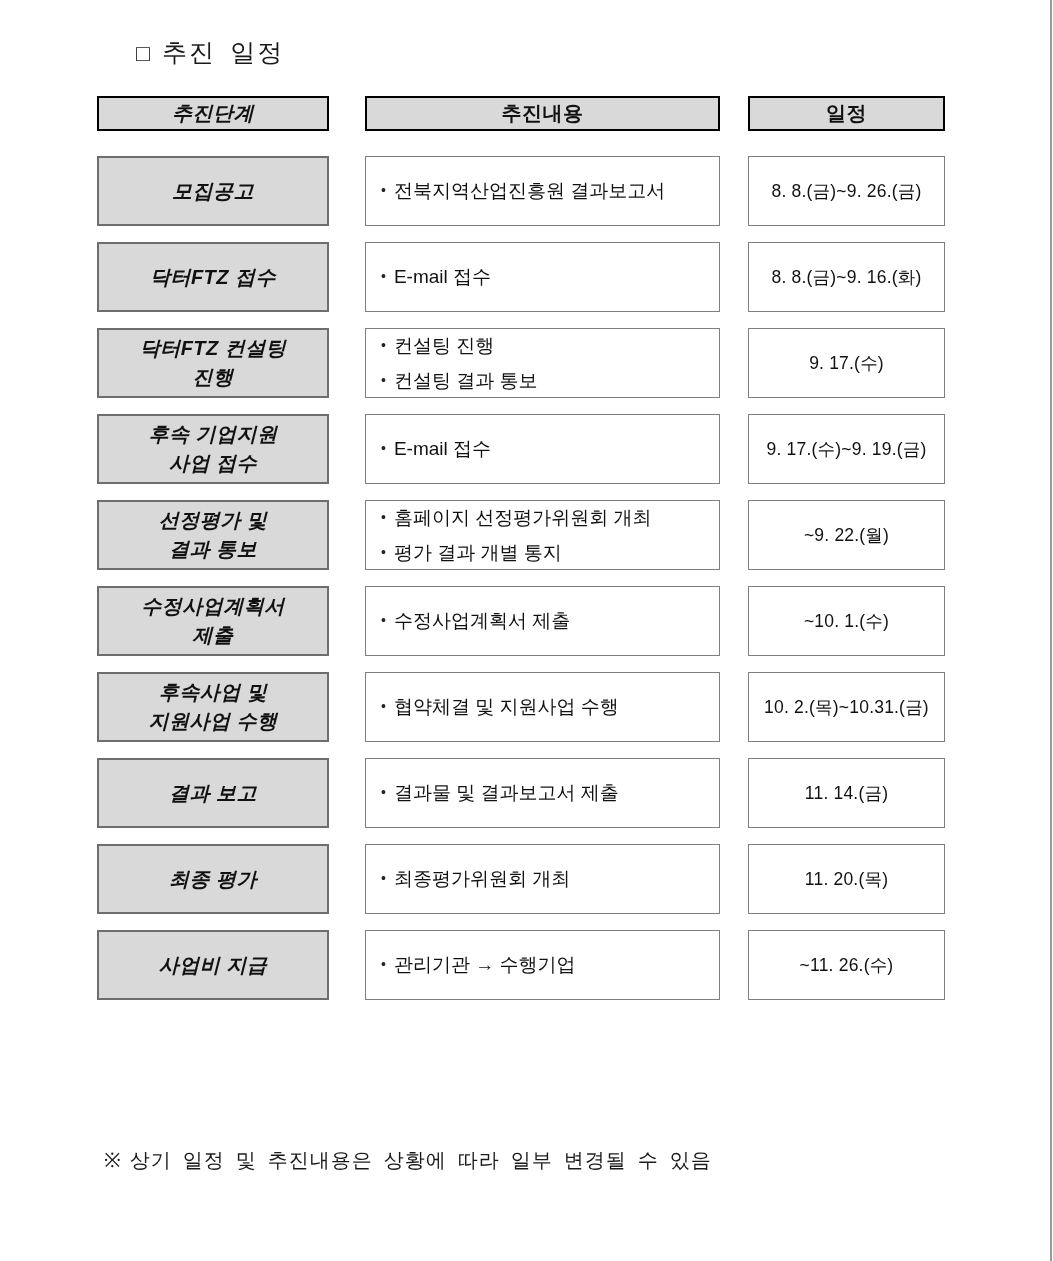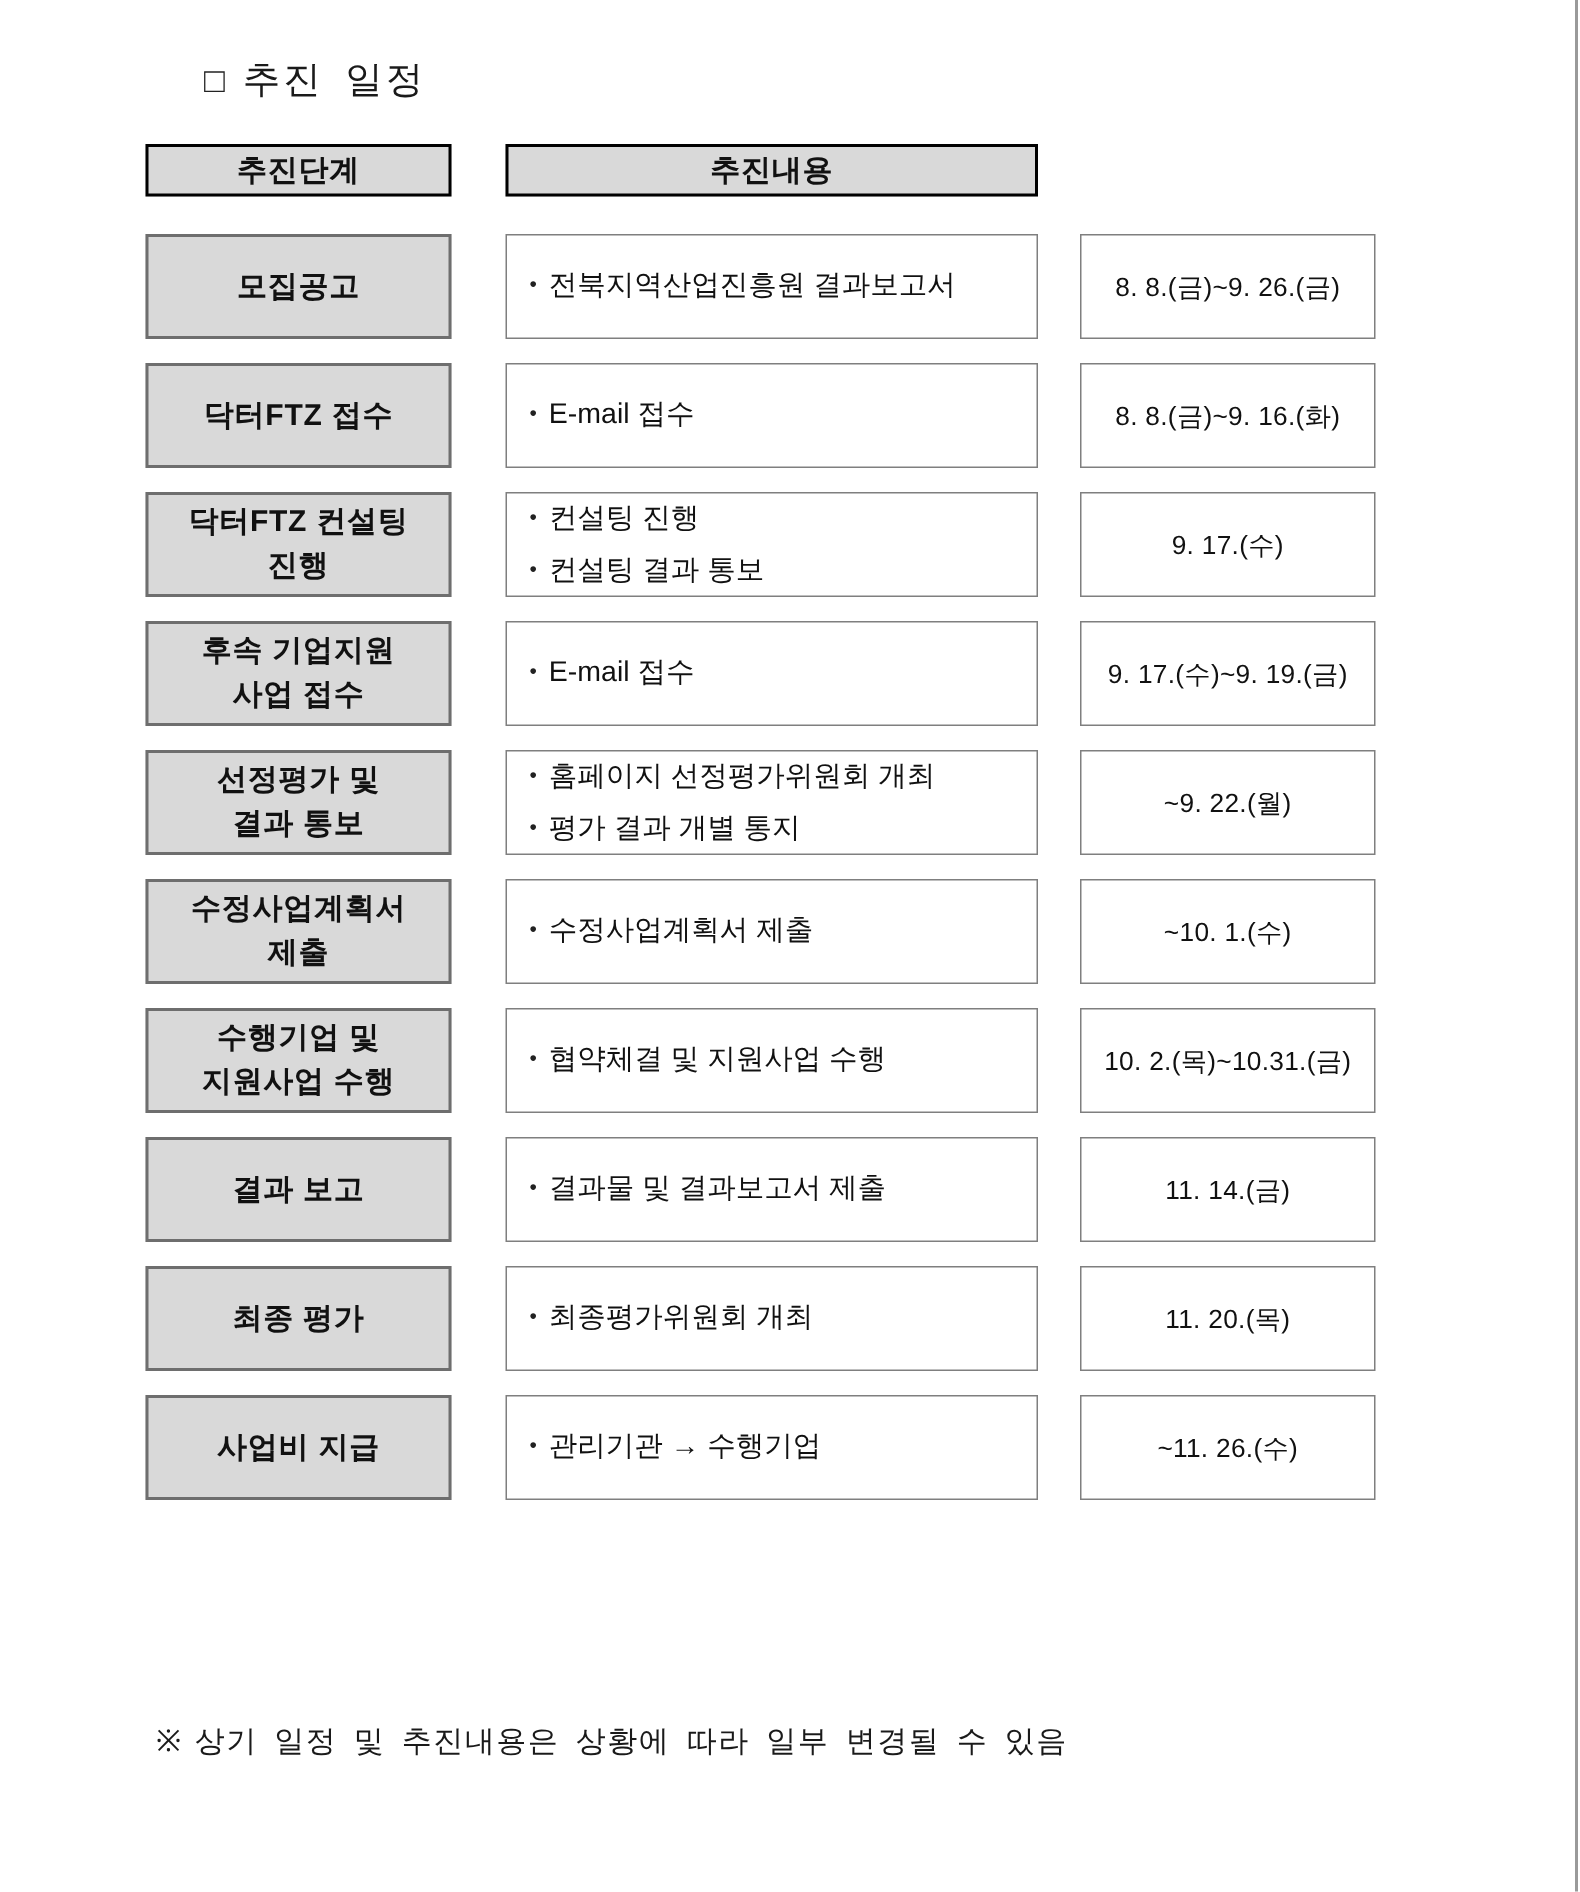--- a/index.html
+++ b/index.html
@@ -40,21 +40,21 @@
   .doc-title .square { font-size: 23px; margin-right: 10px; color:#222; }
 
   .schedule-table {
     position: absolute;
     left: 97px;
     top: 96px;
     width: 820px;
   }
   .trow { display: flex; }
   .cell { flex: none; }
-  .col-stage   { width: 204px; }
+  .col-stage   { width: 232px; font-style: italic; }
   .col-content { width: 355px; margin-left: 36px; }
   .col-sched   { width: 197px; margin-left: 28px; }
 
   .header-row .cell {
     height: 35px;
     background: var(--box-fill);
     border: 2.5px solid var(--header-border);
     display: flex;
     align-items: center;
     justify-content: center;
@@ -134,20 +134,23 @@
 
 <div class="schedule-table">
 
   <div class="trow header-row">
     <div class="cell col-stage">
         <span>추진단계</span>
       </div>
     <div class="cell col-content">
         <span>추진내용</span>
       </div>
+    <div class="cell col-sched">
+        <span>일정</span>
+      </div>
   </div>
 
   <div class="trow body-row">
     <div class="cell col-stage stage-cell">
       <span>모집공고</span>
     </div>
     <div class="cell col-content content-cell">
       <div class="item">
           <span class="bullet">•</span>
           <span>전북지역산업진흥원 결과보고서</span>
@@ -240,21 +243,21 @@
           <span>수정사업계획서 제출</span>
         </div>
     </div>
     <div class="cell col-sched sched-cell">
       <span>~10. 1.(수)</span>
     </div>
   </div>
 
   <div class="trow body-row">
     <div class="cell col-stage stage-cell">
-      <span>수행기업 및</span>
+      <span>후속사업 및</span>
       <span>지원사업 수행</span>
     </div>
     <div class="cell col-content content-cell">
       <div class="item">
           <span class="bullet">•</span>
           <span>협약체결 및 지원사업 수행</span>
         </div>
     </div>
     <div class="cell col-sched sched-cell">
       <span>10. 2.(목)~10.31.(금)</span>

